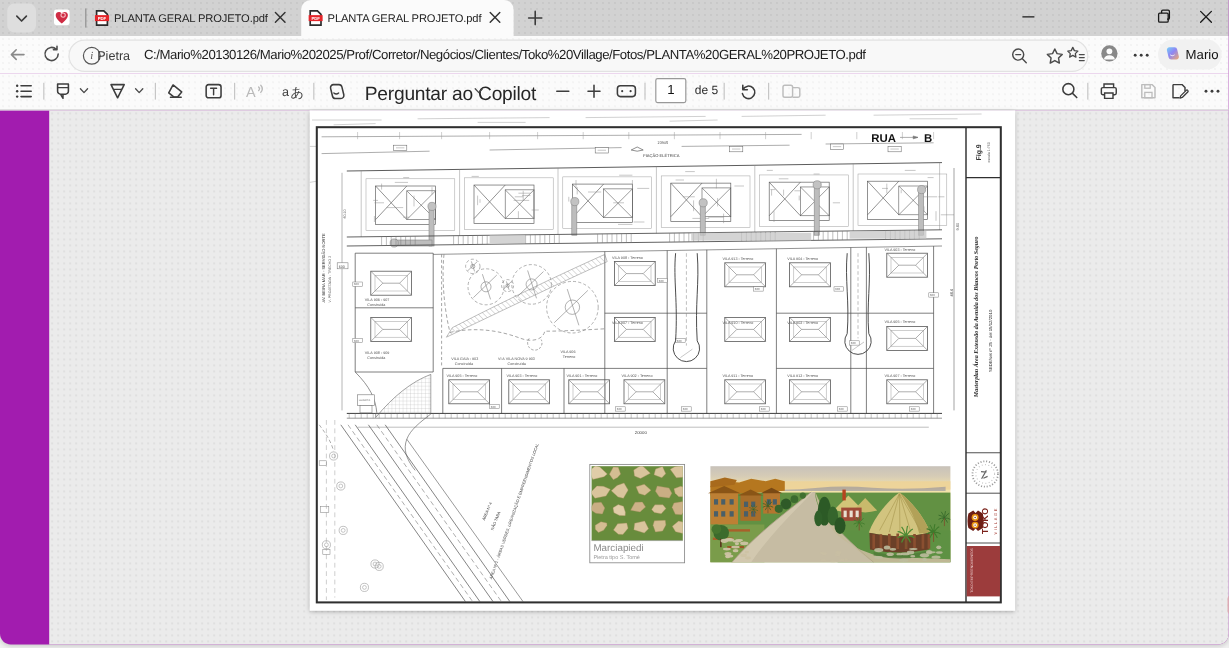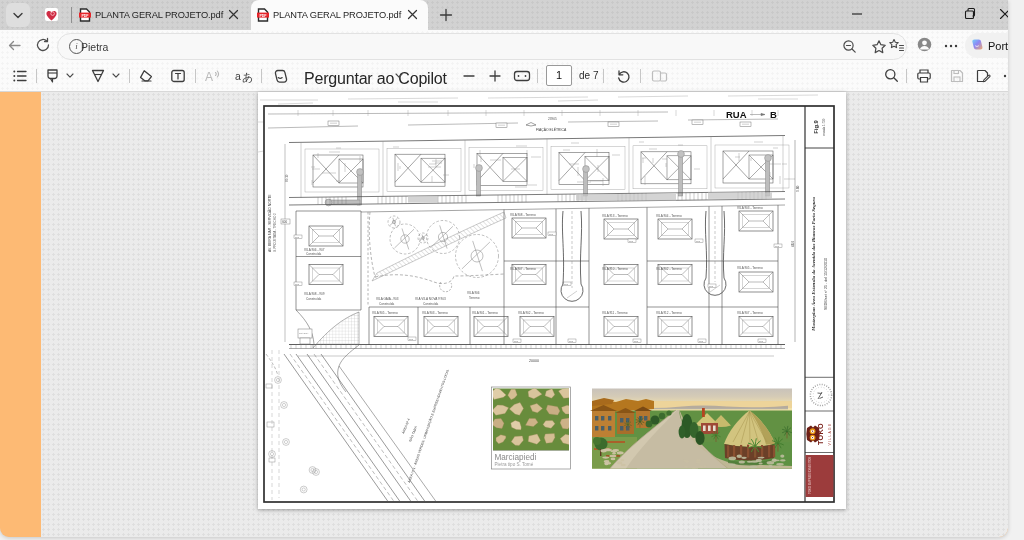--- a/index.html
+++ b/index.html
@@ -1,17 +1,17 @@
 <!DOCTYPE html>
 <html><head>
 <meta charset="utf-8">
 <style>
 html,body{margin:0;padding:0;}
 body{width:1024px;height:540px;overflow:hidden;font-family:"Liberation Sans",sans-serif;position:relative;background:#f1f1f1;}
-#win{position:absolute;left:0;top:0;width:1008px;height:537px;border-radius:0 0 9px 9px;overflow:hidden;background:#fdba74;box-shadow:0 1px 4px rgba(0,0,0,0.18);}
+#win{position:absolute;left:0;top:0;width:1008px;height:537px;border-radius:0 0 9px 9px;overflow:hidden;background:#a21caf;box-shadow:0 1px 4px rgba(0,0,0,0.18);padding-left:16px;}
 .dots{background-image:radial-gradient(circle,rgba(125,125,125,0.11) 1px,transparent 1.1px);background-size:5px 5px;}
 .dotsW{background-image:radial-gradient(circle,rgba(150,150,150,0.07) 1px,transparent 1.1px);background-size:5px 5px;}
 
 #tabbar{position:absolute;left:0;top:0;width:1024px;height:30px;background-color:#d2d2d2;}
 #tabbar .chev{position:absolute;left:6px;top:3px;width:24px;height:24px;background:#dedede;border-radius:6px;}
 #favheart{position:absolute;left:45px;top:8px;width:13px;height:13px;background:#fff;border-radius:2px;}
 #tabsep{position:absolute;left:71px;top:7px;width:1px;height:16px;background:#909090;}
 .tab{position:absolute;top:0;height:30px;font-size:9.3px;letter-spacing:-0.1px;color:#242424;}
 .tab .ttl{position:absolute;left:22px;top:10px;white-space:nowrap;}
 #tab1{left:73px;width:177px;}
@@ -92,20 +92,21 @@
 <div id="addr" class="dotsW">
   <svg class="aic" style="left:7px;top:8px;" width="15" height="15" viewBox="0 0 15 15">
         <path d="M13 7.5 H2.5 M6.5 3.5 L2.5 7.5 L6.5 11.5" stroke="#8a8a8a" stroke-width="1.3" fill="none" stroke-linecap="round" stroke-linejoin="round"></path>
       </svg>
   <svg class="aic" style="left:35px;top:7px;" width="16" height="16" viewBox="0 0 16 16">
         <path d="M13.5 8 a5.5 5.5 0 1 1 -1.6 -3.9 M12.5 1.5 V4.5 H9.5" stroke="#4d4d4d" stroke-width="1.3" fill="none" stroke-linecap="round" stroke-linejoin="round"></path>
       </svg>
   <div id="pill">
     <div class="info">i</div>
     <div class="lbl">Pietra</div>
+    <div class="url">C:/Mario%20130126/Mario%202025/Prof/Corretor/Negócios/Clientes/Toko%20Village/Fotos/PLANTA%20GERAL%20PROJETO.pdf</div>
     <svg class="aic" style="left:784px;top:5px;" width="15" height="15" viewBox="0 0 15 15">
           <circle cx="6.5" cy="6.5" r="4.6" stroke="#4a4a4a" stroke-width="1.2" fill="none"></circle>
           <path d="M10 10 L13.2 13.2 M4.5 6.5 h4" stroke="#4a4a4a" stroke-width="1.2" stroke-linecap="round"></path>
         </svg>
     <svg class="aic" style="left:813px;top:4.5px;" width="16" height="16" viewBox="0 0 16 16">
           <path d="M8 1.8 L9.9 5.7 L14.2 6.3 L11.1 9.3 L11.8 13.6 L8 11.5 L4.2 13.6 L4.9 9.3 L1.8 6.3 L6.1 5.7 Z" stroke="#4a4a4a" stroke-width="1.2" fill="none" stroke-linejoin="round"></path>
         </svg>
   </div>
   <svg class="aic" style="left:888px;top:6.5px;" width="17" height="17" viewBox="0 0 17 17">
         <path d="M6 2.5 L7.3 5.2 L10.2 5.6 L8.1 7.7 L8.6 10.6 L6 9.2 L3.4 10.6 L3.9 7.7 L1.8 5.6 L4.7 5.2 Z" stroke="#4a4a4a" stroke-width="1.1" fill="none" stroke-linejoin="round"></path>
@@ -115,21 +116,21 @@
         <circle cx="8.5" cy="8.5" r="6.8" fill="#888"></circle>
         <circle cx="8.5" cy="6.8" r="2.4" fill="#fbfbfb"></circle>
         <path d="M3.8 13.5 a4.9 4.9 0 0 1 9.4 0" fill="#fbfbfb"></path>
       </svg>
   <svg class="aic" style="left:943px;top:8px;" width="16" height="16" viewBox="0 0 16 16">
         <circle cx="3" cy="8" r="1.2" fill="#3a3a3a"></circle>
         <circle cx="8" cy="8" r="1.2" fill="#3a3a3a"></circle>
         <circle cx="13" cy="8" r="1.2" fill="#3a3a3a"></circle>
       </svg>
   <div id="chatbtn">
-        <span>Porto</span>
+        <span>Mario</span>
       </div>
   <svg class="aic" style="left:969px;top:7px;" width="16" height="16" viewBox="0 0 26 26">
         <defs>
           <linearGradient id="cg" x1="0" y1="0" x2="1" y2="1">
             <stop offset="0" stop-color="#76d0f7"></stop>
             <stop offset="0.45" stop-color="#8e86f4"></stop>
             <stop offset="1" stop-color="#f0a96e"></stop>
           </linearGradient>
         </defs>
         <path d="M9 4 h7 a3.5 3.5 0 0 1 3.4 2.7 l2.3 9.3 a3.5 3.5 0 0 1 -3.4 4.3 h-7 a3.5 3.5 0 0 1 -3.4 -2.7 L5.6 8.3 A3.5 3.5 0 0 1 9 4 Z" fill="url(#cg)"></path>
@@ -192,21 +193,21 @@
   <svg class="ti" style="left:487px;" width="16" height="16" viewBox="0 0 16 16">
         <path d="M8 3 V13 M3 8 H13" stroke="#3d3d3d" stroke-width="1.3" stroke-linecap="round"></path>
       </svg>
   <svg class="ti" style="left:513px;" width="18" height="16" viewBox="0 0 18 16">
         <rect x="1.5" y="3.5" width="15" height="9" rx="2.5" stroke="#3d3d3d" stroke-width="1.3" fill="none"></rect>
         <circle cx="5.5" cy="8" r="0.9" fill="#3d3d3d"></circle>
         <circle cx="12.5" cy="8" r="0.9" fill="#3d3d3d"></circle>
       </svg>
   <div class="tsep" style="left:537px;"></div>
   <div id="pgbox">1</div>
-  <div id="de1">de 7</div>
+  <div id="de1">de 5</div>
   <div class="tsep" style="left:603px;"></div>
   <svg class="ti" style="left:616px;" width="16" height="16" viewBox="0 0 16 16">
         <path d="M3.2 6.5 a5.2 5.2 0 1 1 -0.5 3.5 M3 3 V6.8 H6.8" stroke="#3d3d3d" stroke-width="1.3" fill="none" stroke-linecap="round" stroke-linejoin="round"></path>
       </svg>
   <div class="tsep" style="left:640px;"></div>
   <svg class="ti" style="left:651px;" width="17" height="16" viewBox="0 0 17 16">
         <rect x="1.5" y="3" width="8" height="10" rx="1.5" stroke="#bdbdbd" stroke-width="1.2" fill="none"></rect>
         <path d="M9.5 5 h4.5 a1.5 1.5 0 0 1 1.5 1.5 v5 a1.5 1.5 0 0 1 -1.5 1.5 H9.5" stroke="#bdbdbd" stroke-width="1.2" fill="none"></path>
       </svg>
   <svg class="ti" style="left:884px;" width="15" height="15" viewBox="0 0 15 15">

